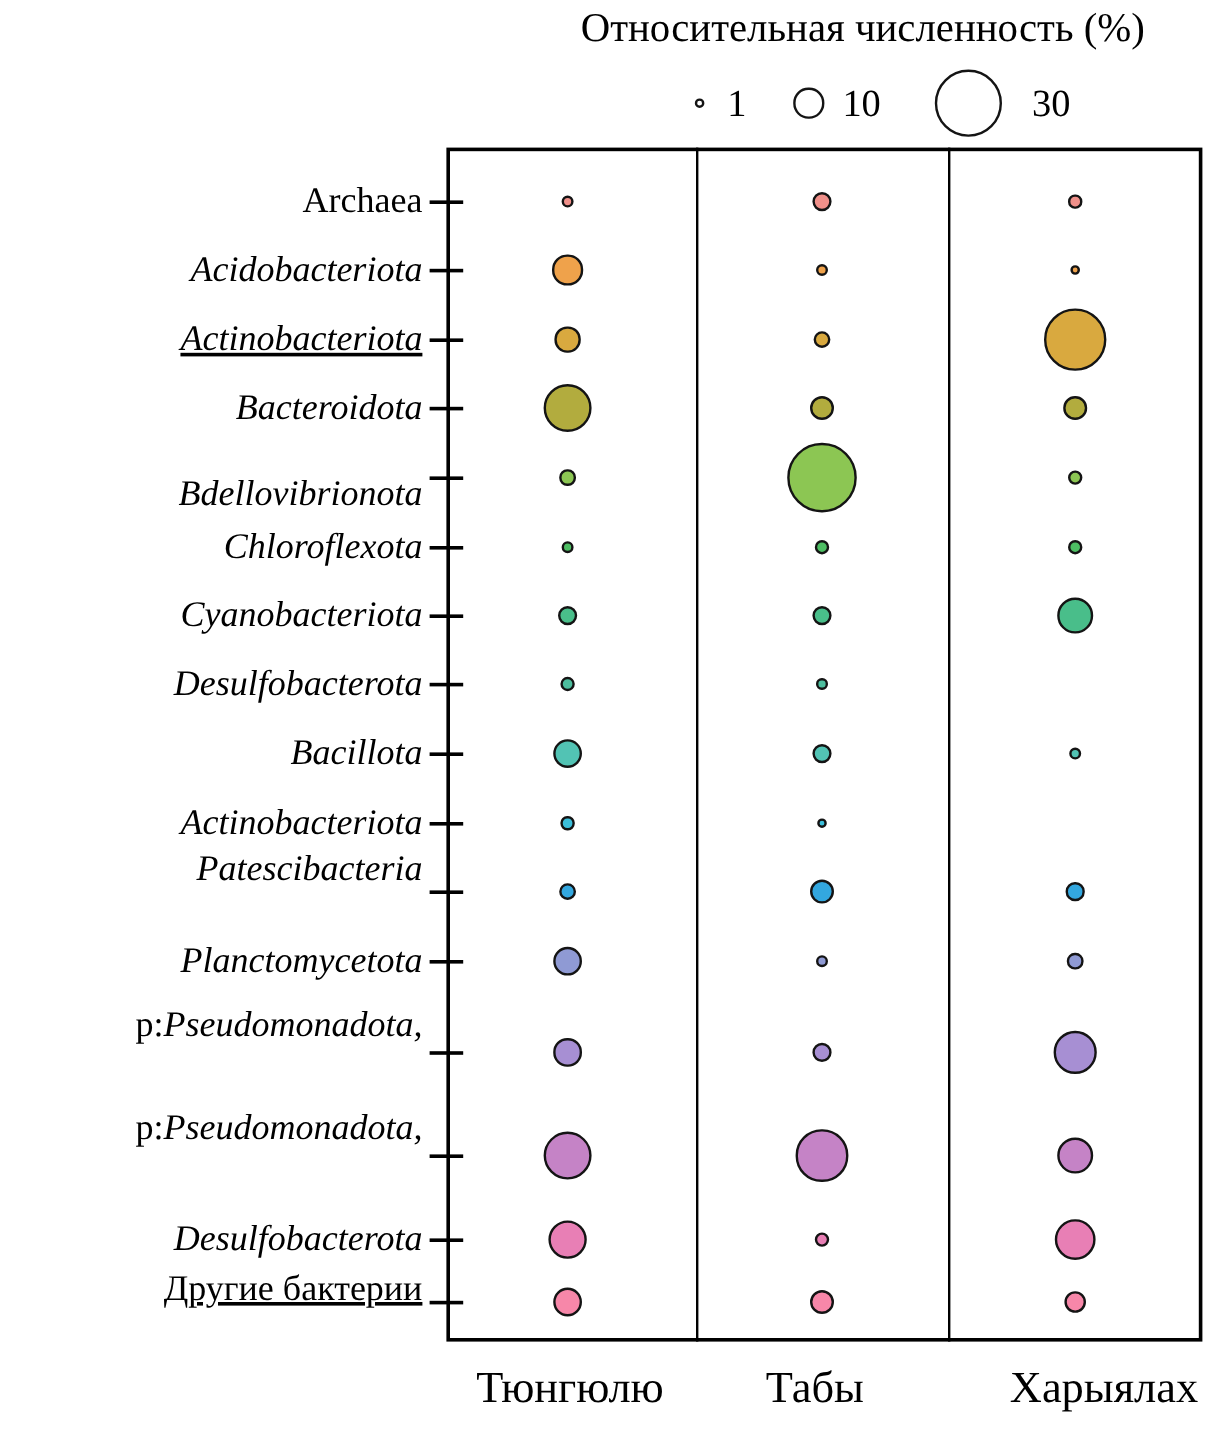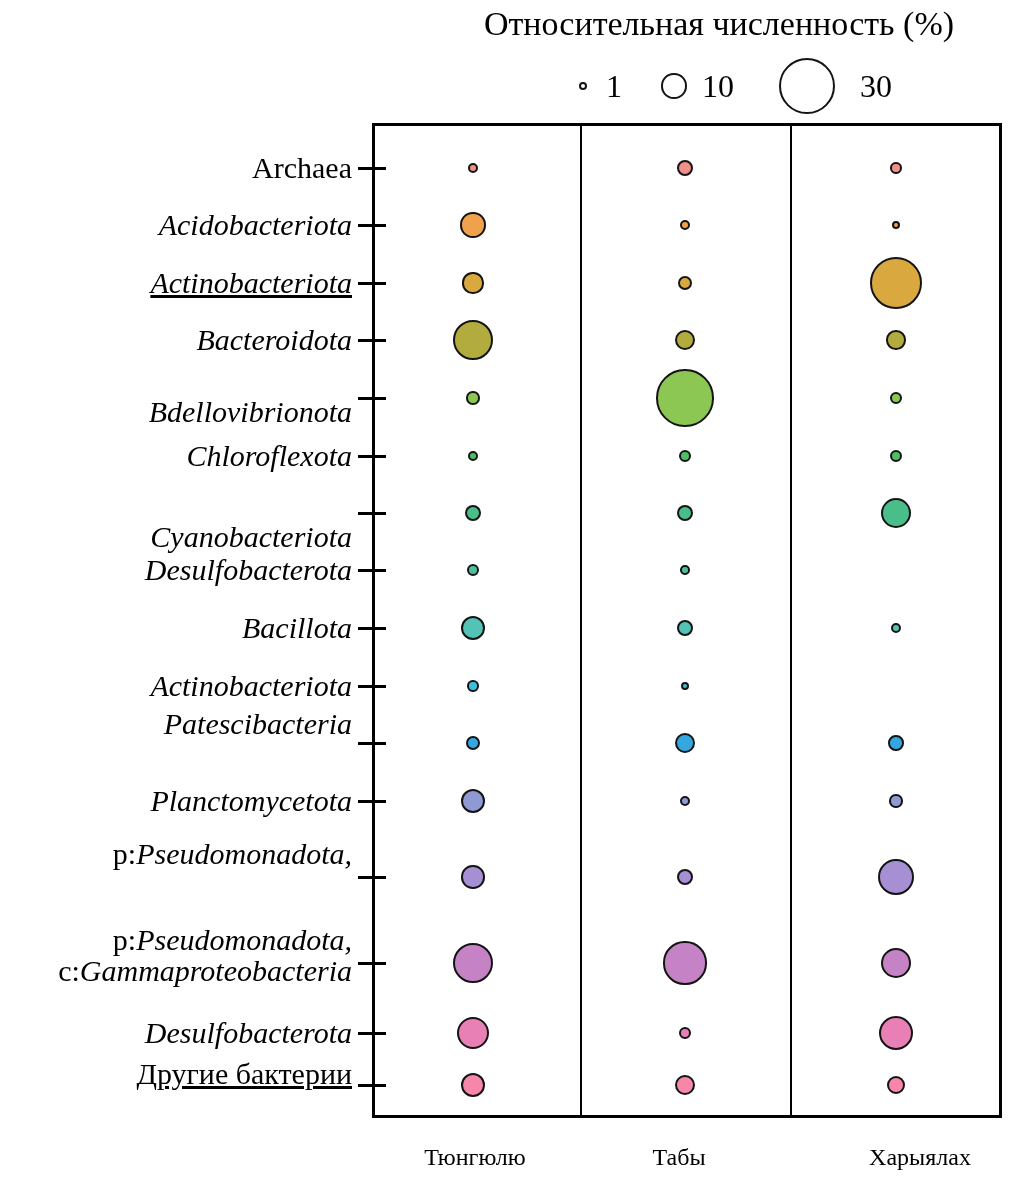--- a/index.html
+++ b/index.html
@@ -15,21 +15,21 @@
     position:absolute;left:372px;top:123px;width:630px;height:995px;
     border:3px solid #000;box-sizing:border-box;background:#fff;
   }
   .divider{position:absolute;top:123px;height:995px;width:2px;background:#000;}
   .circle{position:absolute;border-radius:50%;border:2px solid #141414;box-sizing:border-box;}
   .tick{position:absolute;left:358px;width:28px;height:3px;background:#000;}
   .rowlabel{position:absolute;left:0;width:352px;text-align:right;font-size:30px;}
   .rowlabel .rm{font-style:normal;}
   .rowlabel .it{font-style:italic;}
   .legend-num{position:absolute;font-size:32px;line-height:42px;width:80px;text-align:center;}
-  .collabel{position:absolute;font-size:24px;line-height:42px;width:300px;text-align:center;white-space:nowrap;font-family:Liberation Serif, serif;}
+  .collabel{position:absolute;font-size:37px;line-height:42px;width:300px;text-align:center;white-space:nowrap;font-family:Liberation Serif, serif;}
 </style>
 </head>
 <body>
 
 <div class="title">Относительная численность (%)</div>
 
 <div class="plotbox"></div>
 <div class="divider" style="left:580px;"></div>
 <div class="divider" style="left:790px;"></div>
 
@@ -76,21 +76,21 @@
     <div class="circle" style="left: 656.156px; top: 369.156px; width: 57.6888px; height: 57.6888px; background: rgb(140, 198, 83);"></div>
     <div class="circle" style="left: 889.934px; top: 391.934px; width: 12.1326px; height: 12.1326px; background: rgb(140, 198, 83);"></div>
     <div class="tick" style="top: 454.5px;"></div>
     <div class="rowlabel" style="top: 440px; line-height: 32px;">
       <div><span class="it">Chloroflexota</span></div>
     </div>
     <div class="circle" style="left: 467.785px; top: 450.785px; width: 10.4307px; height: 10.4307px; background: rgb(77, 190, 99);"></div>
     <div class="circle" style="left: 678.675px; top: 449.675px; width: 12.6491px; height: 12.6491px; background: rgb(77, 190, 99);"></div>
     <div class="circle" style="left: 889.675px; top: 449.675px; width: 12.6491px; height: 12.6491px; background: rgb(77, 190, 99);"></div>
     <div class="tick" style="top: 511.5px;"></div>
-    <div class="rowlabel" style="top: 497px; line-height: 32px; margin-top: 24px;">
+    <div class="rowlabel" style="top: 497px; line-height: 32px;">
       <div><span class="it">Cyanobacteriota</span></div>
     </div>
     <div class="circle" style="left: 464.515px; top: 504.515px; width: 16.9706px; height: 16.9706px; background: rgb(73, 190, 138);"></div>
     <div class="circle" style="left: 676.61px; top: 504.61px; width: 16.7809px; height: 16.7809px; background: rgb(73, 190, 138);"></div>
     <div class="circle" style="left: 881.033px; top: 498.033px; width: 29.9333px; height: 29.9333px; background: rgb(73, 190, 138);"></div>
     <div class="tick" style="top: 568.5px;"></div>
     <div class="rowlabel" style="top: 554px; line-height: 32px;">
       <div><span class="it">Desulfobacterota</span></div>
     </div>
     <div class="circle" style="left: 466.55px; top: 563.55px; width: 12.8996px; height: 12.8996px; background: rgb(77, 190, 158);"></div>
@@ -125,21 +125,20 @@
     <div class="tick" style="top: 875.5px;"></div>
     <div class="rowlabel" style="top: 838px; line-height: 31px;">
       <div><span class="rm">p:</span><span class="it">Pseudomonadota,</span></div>
     </div>
     <div class="circle" style="left: 461.338px; top: 865.338px; width: 23.3238px; height: 23.3238px; background: rgb(167, 143, 211);"></div>
     <div class="circle" style="left: 677px; top: 869px; width: 16px; height: 16px; background: rgb(167, 143, 211);"></div>
     <div class="circle" style="left: 878.111px; top: 859.111px; width: 35.7771px; height: 35.7771px; background: rgb(167, 143, 211);"></div>
     <div class="tick" style="top: 961.5px;"></div>
     <div class="rowlabel" style="top: 924px; line-height: 31px;">
       <div><span class="rm">p:</span><span class="it">Pseudomonadota,</span></div>
-      <div><span class="rm">c:</span><span class="it">Gammaproteobacteria</span></div>
     </div>
     <div class="circle" style="left: 453px; top: 943px; width: 40px; height: 40px; background: rgb(197, 131, 198);"></div>
     <div class="circle" style="left: 663.459px; top: 941.459px; width: 43.0813px; height: 43.0813px; background: rgb(197, 131, 198);"></div>
     <div class="circle" style="left: 880.508px; top: 947.508px; width: 30.9839px; height: 30.9839px; background: rgb(197, 131, 198);"></div>
     <div class="tick" style="top: 1031.5px;"></div>
     <div class="rowlabel" style="top: 1017px; line-height: 32px;">
       <div><span class="it">Desulfobacterota</span></div>
     </div>
     <div class="circle" style="left: 456.508px; top: 1016.51px; width: 32.9848px; height: 32.9848px; background: rgb(232, 127, 181);"></div>
     <div class="circle" style="left: 678.934px; top: 1026.93px; width: 12.1326px; height: 12.1326px; background: rgb(232, 127, 181);"></div>

